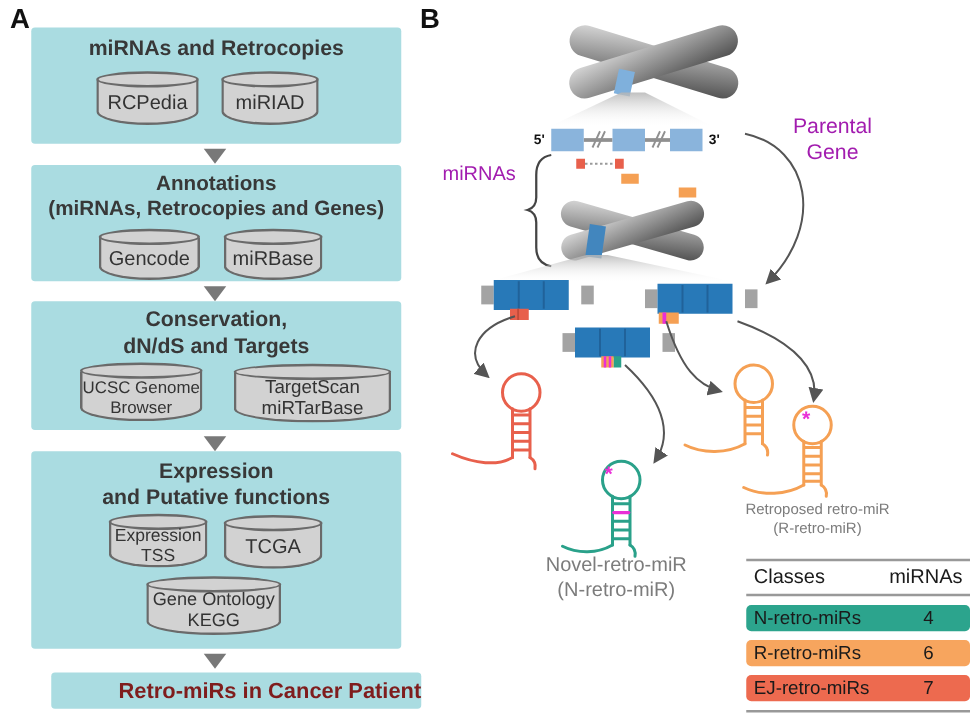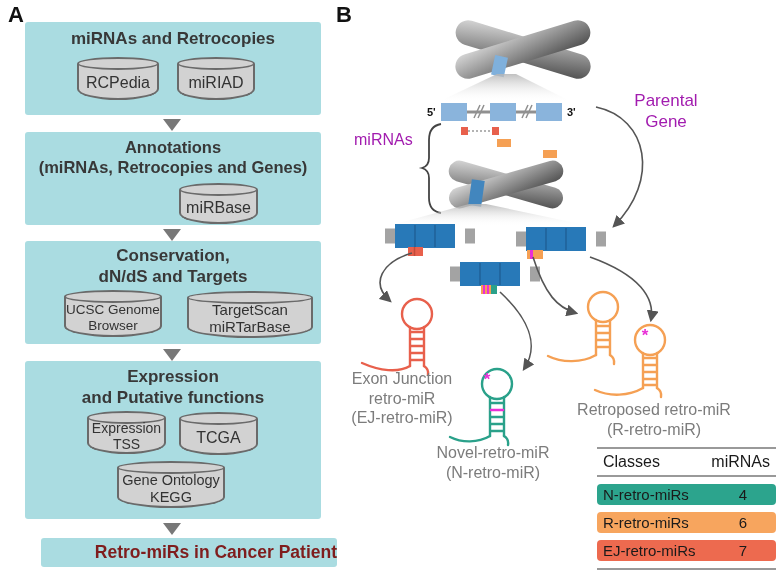--- a/index.html
+++ b/index.html
@@ -52,20 +52,23 @@
   </div>
   <div class="cyl" style="left:177px;top:64px;width:78px;height:36px;">
     <div class="cyl-label" style="font-size:16px;">miRIAD</div>
   </div>
   <div class="down-tri" style="top:119px;"></div>
 
   <div class="abox" style="top:132px;height:93px;">
     <div class="abox-title" style="font-size:16.5px;padding-top:5px;">Annotations
 (miRNAs, Retrocopies and Genes)</div>
   </div>
+  <div class="cyl" style="left:79px;top:190px;width:81px;height:34px;">
+    <div class="cyl-label" style="font-size:16px;">Gencode</div>
+  </div>
   <div class="cyl" style="left:179px;top:190px;width:79px;height:34px;">
     <div class="cyl-label" style="font-size:16px;">miRBase</div>
   </div>
   <div class="down-tri" style="top:229px;"></div>
 
   <div class="abox" style="top:241px;height:103px;">
     <div class="abox-title" style="font-size:17px;padding-top:5px;">Conservation,
 dN/dS and Targets</div>
   </div>
   <div class="cyl" style="left:64px;top:297px;width:98px;height:40px;">
@@ -238,26 +241,23 @@
       <path d="M657,388 q5,3 4,9"></path>
     </g>
     <text x="645" y="341" font-size="17" font-weight="bold" fill="#E92FD7" text-anchor="middle">*</text>
   </svg>
 
   <div class="prime" style="left:427px;top:106px;">5'</div>
   <div class="prime" style="left:567px;top:106px;">3'</div>
   <div class="blabel" style="left:354px;top:130px;font-size:16px;">miRNAs</div>
   <div class="blabel" style="left:616px;top:90px;width:100px;font-size:17px;text-align:center;">Parental
 Gene</div>
-  <div class="gray-label" style="left:336px;top:369px;width:132px;font-size:16px;">Exon Junction
-retro-miR
-(EJ-retro-miR)</div>
   <div class="gray-label" style="left:418px;top:443px;width:150px;font-size:16px;">Novel-retro-miR
 (N-retro-miR)</div>
-  <div class="gray-label" style="left:553px;top:400px;width:202px;font-size:16px;text-align:center;">Retroposed retro-miR
+  <div class="gray-label" style="left:553px;top:400px;width:202px;font-size:12px;text-align:center;">Retroposed retro-miR
 (R-retro-miR)</div>
 
   <div class="tbl">
     <div class="tbl-topline"></div>
     <div class="tbl-head">
       <span>Classes</span>
       <span>miRNAs</span>
     </div>
     <div class="tbl-midline"></div>
 

